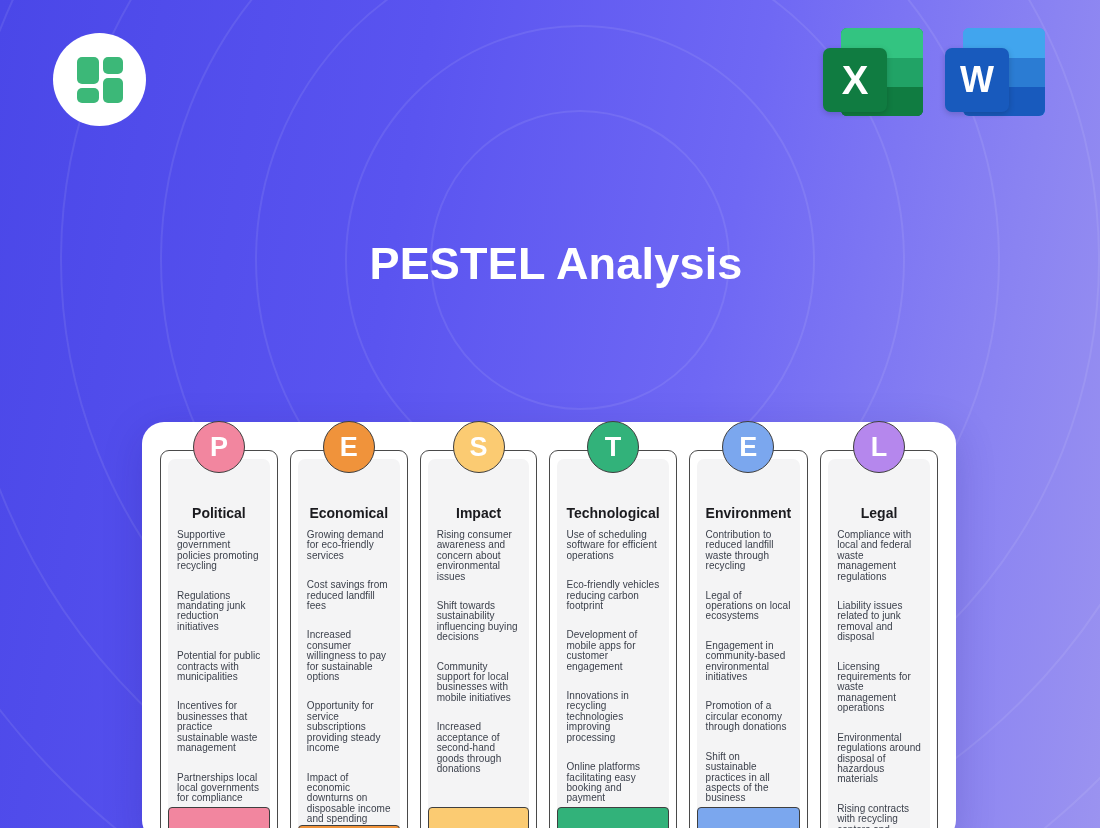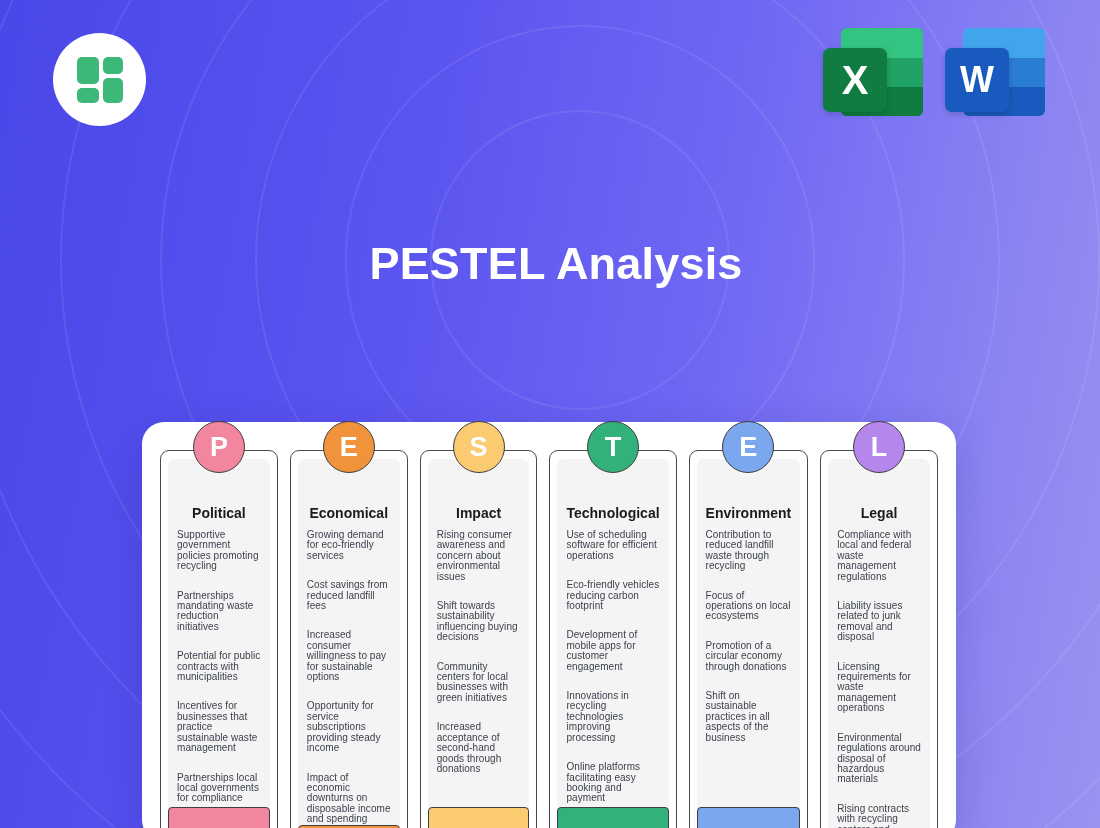--- a/index.html
+++ b/index.html
@@ -278,21 +278,21 @@
   </div>
 
   <div class="panel">
     <div class="cards" id="cards">
         <div class="card">
           <div class="badge" style="background: rgb(242, 134, 159);">P</div>
           <div class="inner">
             <div class="heading">Political</div>
             <ul class="points">
               <li>Supportive government policies promoting recycling</li>
-              <li>Partnerships mandating waste reduction initiatives</li>
+              <li>Regulations mandating junk reduction initiatives</li>
               <li>Potential for public contracts with municipalities</li>
               <li>Incentives for businesses that practice sustainable waste management</li>
               <li>Partnerships local local governments for compliance</li>
             </ul>
             <div class="footbar" style="background: rgb(242, 134, 159);"></div>
           </div>
         </div>
         <div class="card">
           <div class="badge" style="background: rgb(240, 147, 59);">E</div>
           <div class="inner">
@@ -307,21 +307,21 @@
             <div class="footbar" style="background: rgb(240, 147, 59);"></div>
           </div>
         </div>
         <div class="card">
           <div class="badge" style="background: rgb(251, 203, 114);">S</div>
           <div class="inner">
             <div class="heading">Impact</div>
             <ul class="points">
               <li>Rising consumer awareness and concern about environmental issues</li>
               <li>Shift towards sustainability influencing buying decisions</li>
-              <li>Community centers for local businesses with green initiatives</li>
+              <li>Community support for local businesses with mobile initiatives</li>
               <li>Increased acceptance of second-hand goods through donations</li>
             </ul>
             <div class="footbar" style="background: rgb(251, 203, 114);"></div>
           </div>
         </div>
         <div class="card">
           <div class="badge" style="background: rgb(50, 178, 122);">T</div>
           <div class="inner">
             <div class="heading">Technological</div>
             <ul class="points">
@@ -333,21 +333,22 @@
             </ul>
             <div class="footbar" style="background: rgb(50, 178, 122);"></div>
           </div>
         </div>
         <div class="card">
           <div class="badge" style="background: rgb(123, 167, 238);">E</div>
           <div class="inner">
             <div class="heading">Environment</div>
             <ul class="points">
               <li>Contribution to reduced landfill waste through recycling</li>
-              <li>Focus of operations on local ecosystems</li>
+              <li>Legal of operations on local ecosystems</li>
+              <li>Engagement in community-based environmental initiatives</li>
               <li>Promotion of a circular economy through donations</li>
               <li>Shift on sustainable practices in all aspects of the business</li>
             </ul>
             <div class="footbar" style="background: rgb(123, 167, 238);"></div>
           </div>
         </div>
         <div class="card">
           <div class="badge" style="background: rgb(181, 135, 237);">L</div>
           <div class="inner">
             <div class="heading">Legal</div>

